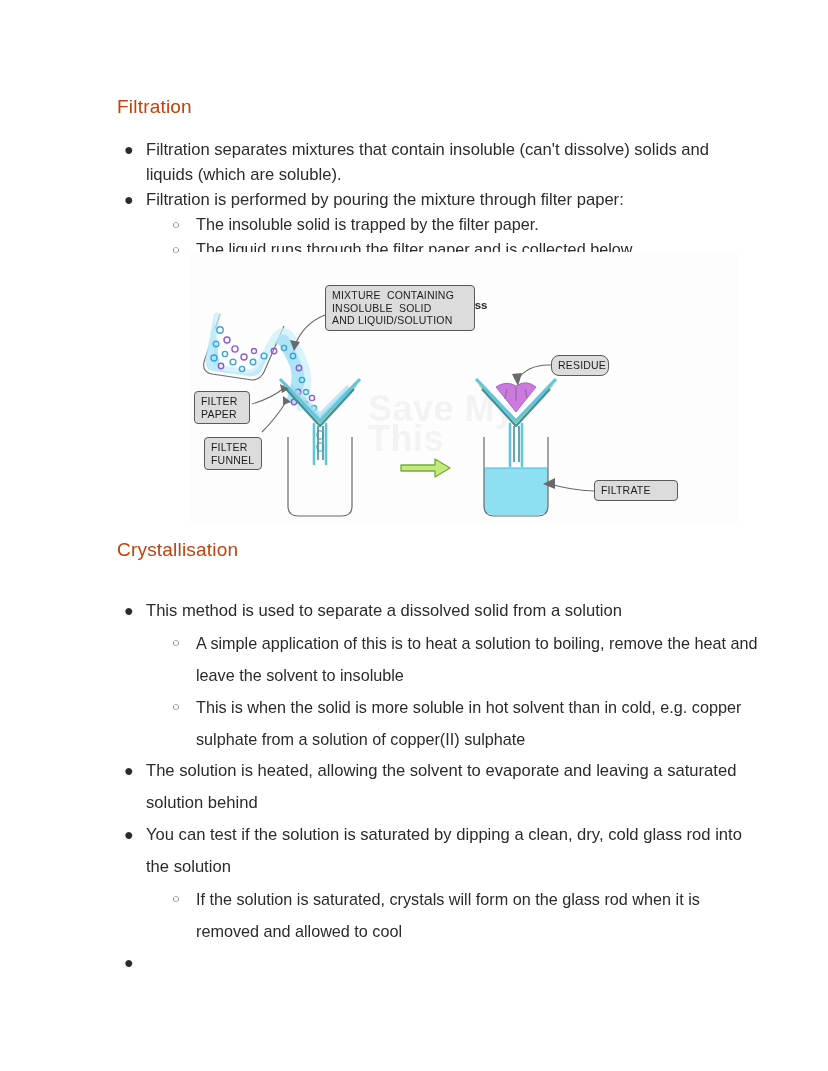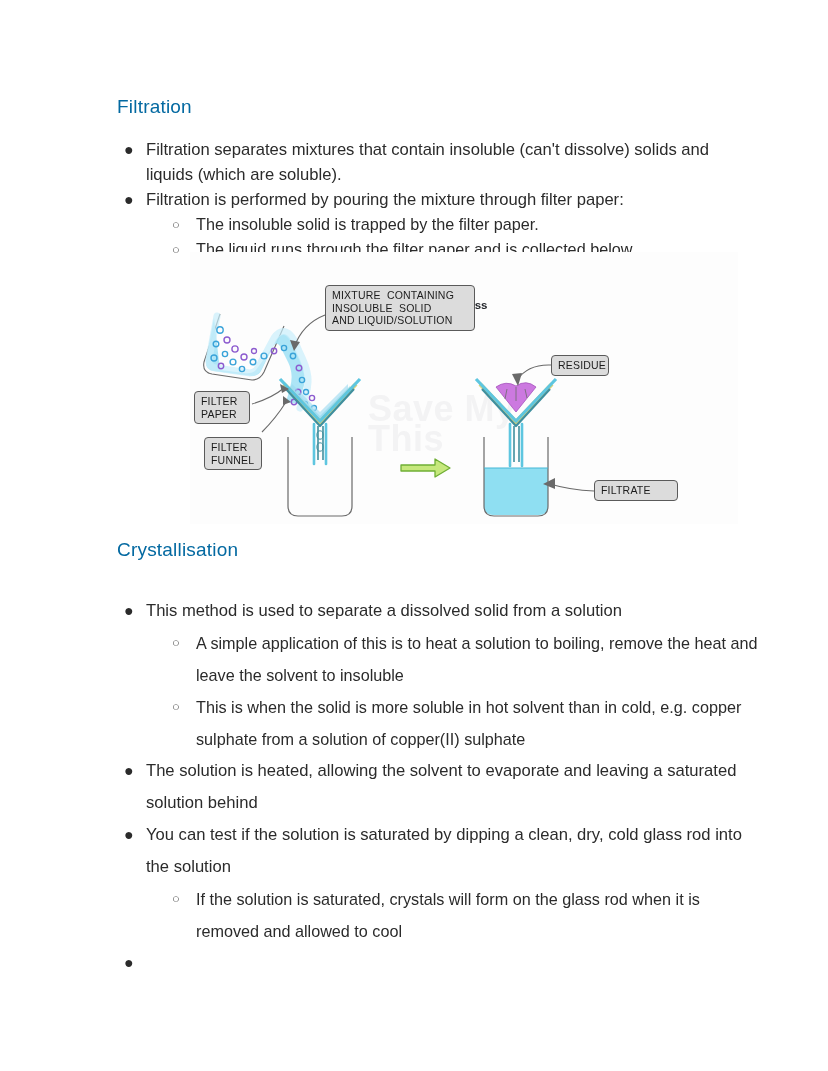--- a/index.html
+++ b/index.html
@@ -22,21 +22,21 @@
     background: #ffffff;
   }
 
   
   .h-section {
     position: absolute;
     left: 117px;
     font-size: 19px;
     font-weight: 400;
     letter-spacing: 0.2px;
-    color: #0369a1;
+    color: #c2410c;
     white-space: nowrap;
   }
   #heading-filtration { top: 96px; }
   #heading-crystallisation { top: 539px; }
 
   
   .list-block {
     position: absolute;
     left: 118px;
     width: 640px;
@@ -285,21 +285,21 @@
     <div class="cap-box" id="label-mixture" style="left:135px; top:33px; width:150px;">MIXTURE  CONTAINING
 INSOLUBLE  SOLID
 AND LIQUID/SOLUTION</div>
 
     <div class="cap-box" id="label-filter-paper" style="left:4px; top:139px; width:56px;">FILTER
 PAPER</div>
 
     <div class="cap-box" id="label-filter-funnel" style="left:14px; top:185px; width:58px;">FILTER
 FUNNEL</div>
 
-    <div class="cap-box" id="label-residue" style="left:361px; top:103px; width:58px;">RESIDUE</div>
+    <div class="cap-box" id="label-residue" style="left:361px; top:103px; width:58px;border-radius:8px;">RESIDUE</div>
 
     <div class="cap-box" id="label-filtrate" style="left:404px; top:228px; width:84px;">FILTRATE</div>
   </div>
 
   <div class="h-section" id="heading-crystallisation">Crystallisation</div>
 
   <div class="list-block" id="list-crystallisation">
 
     <div class="li">
       <span class="mk">●</span>

